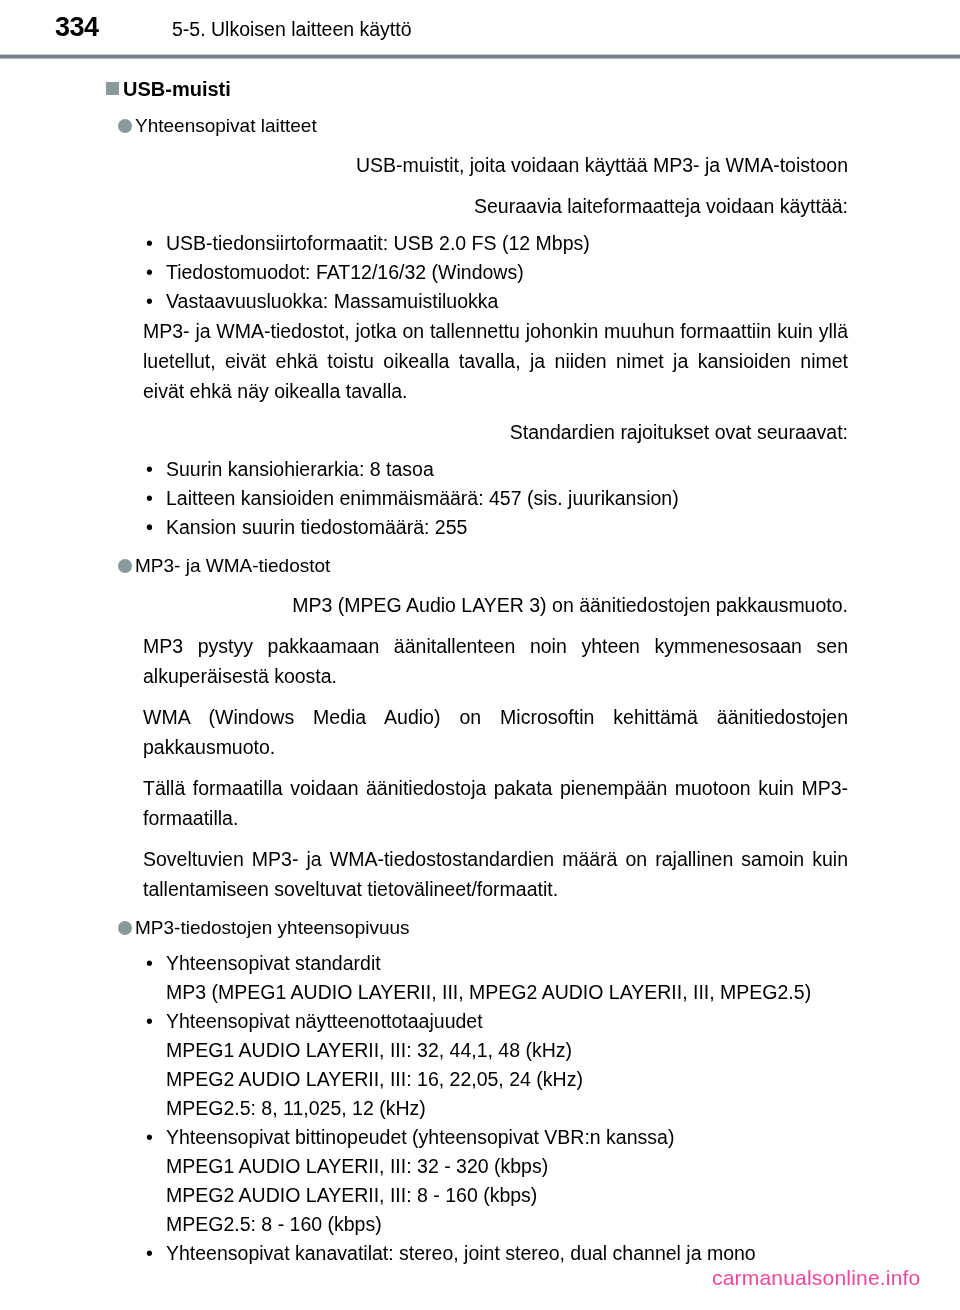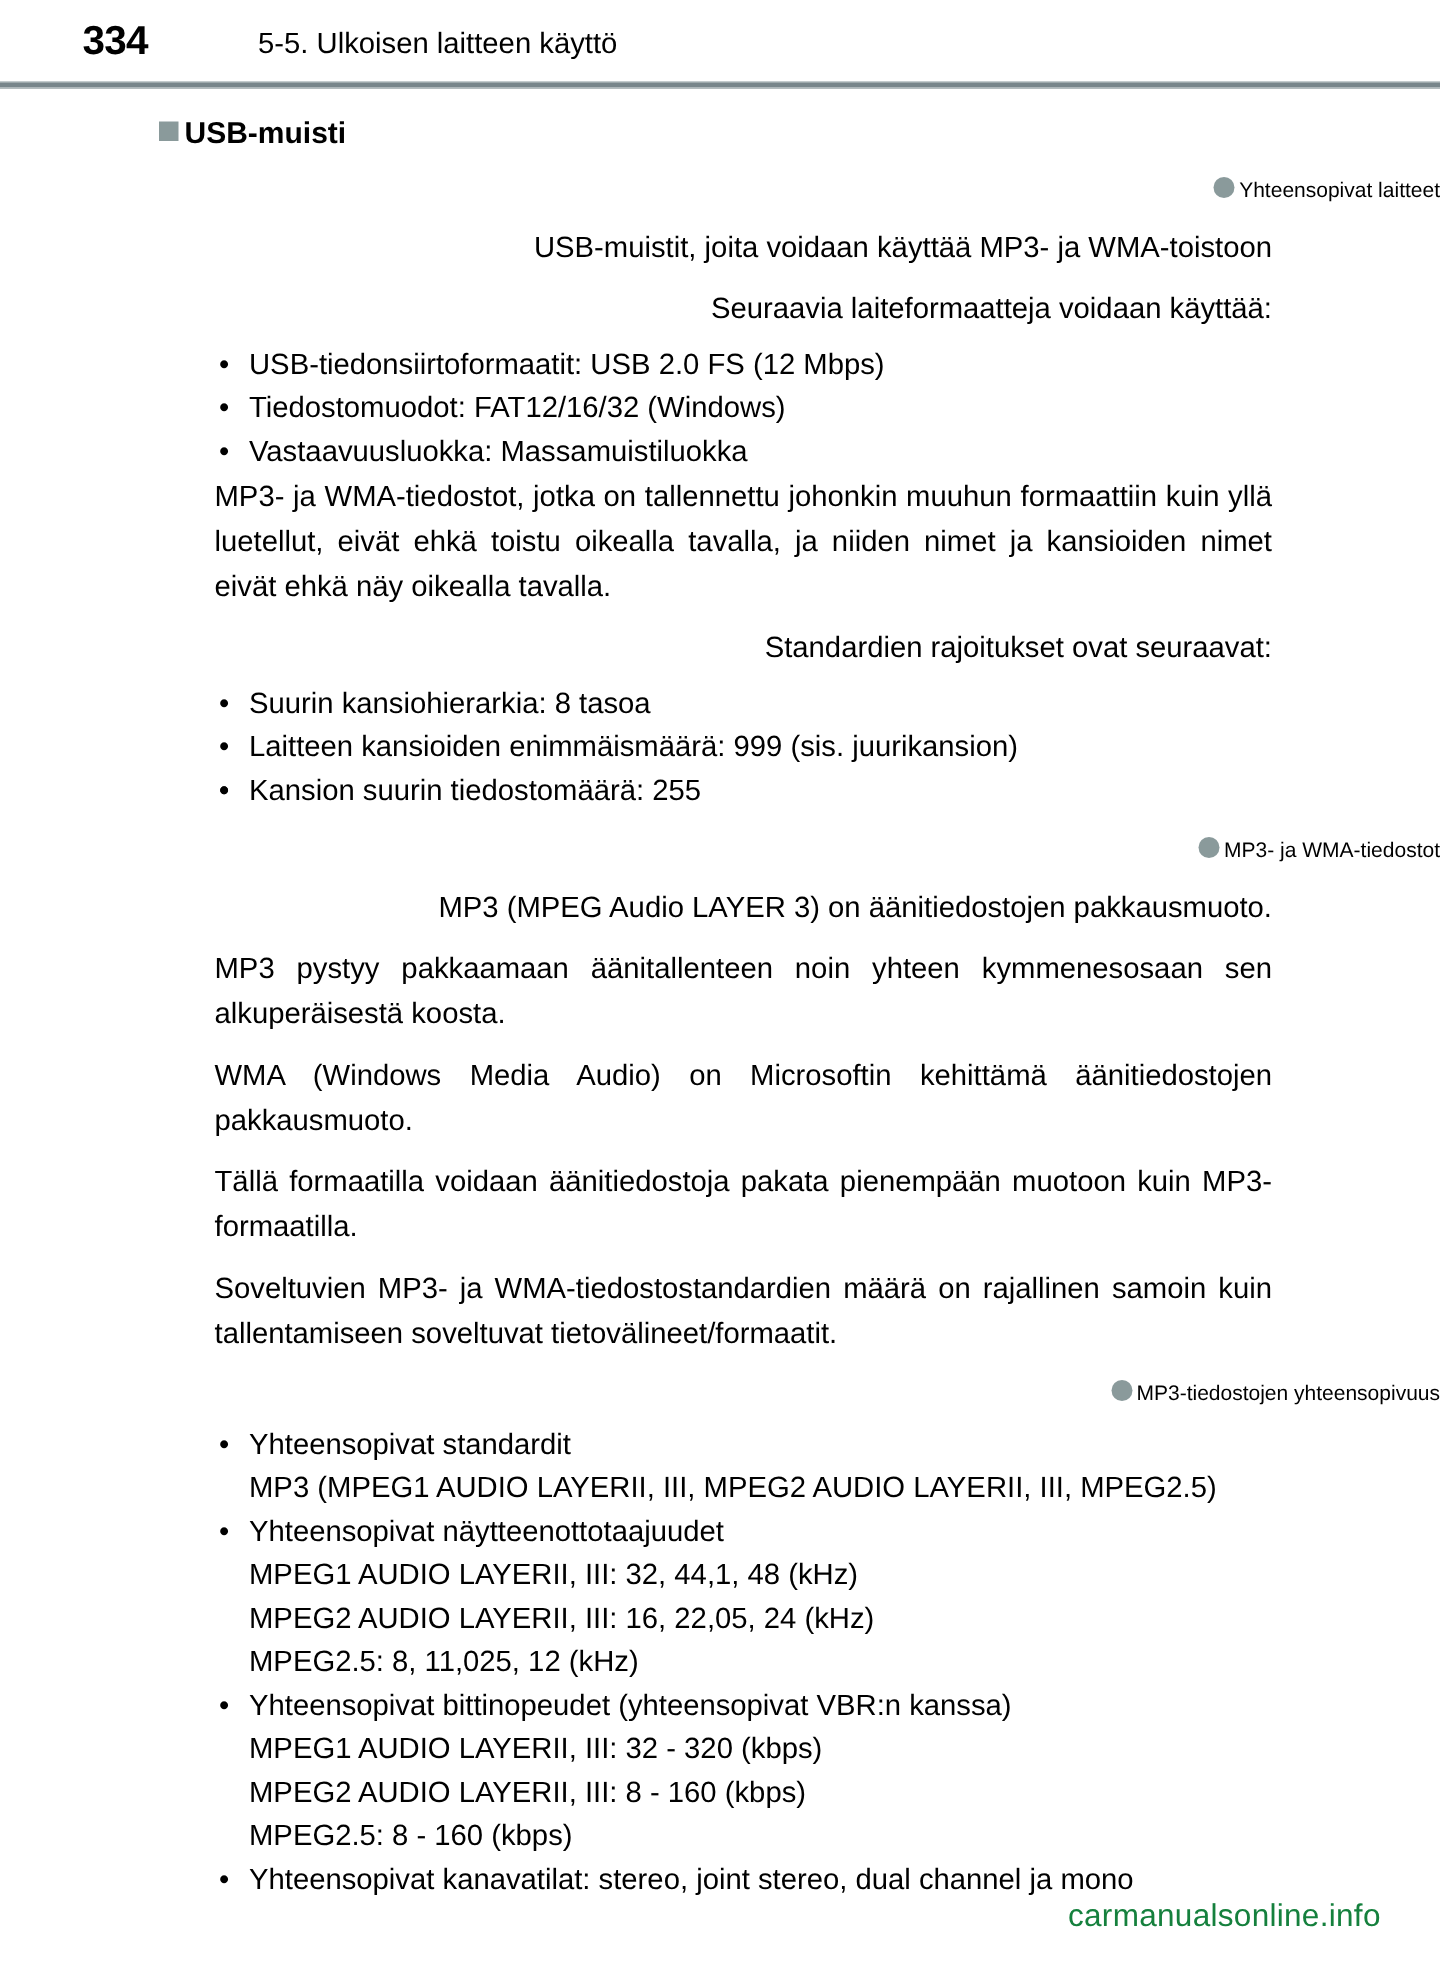--- a/index.html
+++ b/index.html
@@ -73,25 +73,24 @@
     width: 13px;
     height: 13px;
     background: #8a9a9b;
     vertical-align: 1px;
     margin-right: 4px;
   }
 
   .subsection {
     position: relative;
     margin-left: 118px;
-    font-size: 14px;
+    font-size: 19px;
     line-height: 26px;
     margin-top: 11px;
     margin-bottom: 2px;
-    text-align: right;
   }
   .dot-bullet {
     display: inline-block;
     width: 14px;
     height: 14px;
     border-radius: 50%;
     background: #8a9a9b;
     vertical-align: -1px;
     margin-right: 3px;
   }
@@ -132,21 +131,21 @@
   .dash-item .sub {
     display: block;
     text-align: left;
   }
 
   .footer-watermark {
     position: absolute;
     left: 712px;
     top: 1266px;
     font-size: 21px;
-    color: #15803d;
+    color: #ec4899;
     font-family: "Liberation Sans", sans-serif;
     letter-spacing: 0.2px;
   }
 </style>
 </head>
 <body>
 
 <div class="page-header">
   <div class="page-number">334</div>
   <div class="header-title">5-5. Ulkoisen laitteen käyttö</div>
@@ -171,21 +170,21 @@
     <div class="dash-item"><span class="dash">•</span><span>Tiedostomuodot: FAT12/16/32 (Windows)</span></div>
     <div class="dash-item"><span class="dash">•</span><span>Vastaavuusluokka: Massamuistiluokka</span></div>
   </div>
 
   <div class="para tight" style="margin-top:0;">MP3- ja WMA-tiedostot, jotka on tallennettu johonkin muuhun formaattiin kuin yllä luetellut, eivät ehkä toistu oikealla tavalla, ja niiden nimet ja kansioiden nimet eivät ehkä näy oikealla tavalla.</div>
 
   <div class="para nojust">Standardien rajoitukset ovat seuraavat:</div>
 
   <div class="dashlist">
     <div class="dash-item"><span class="dash">•</span><span>Suurin kansiohierarkia: 8 tasoa</span></div>
-    <div class="dash-item"><span class="dash">•</span><span>Laitteen kansioiden enimmäismäärä: 999 (sis. juurikansion)</span></div>
+    <div class="dash-item"><span class="dash">•</span><span>Laitteen kansioiden enimmäismäärä: 457 (sis. juurikansion)</span></div>
     <div class="dash-item"><span class="dash">•</span></div>
     <div class="dash-item"><span class="dash">•</span><span>Kansion suurin tiedostomäärä: 255</span></div>
   </div>
 
   <div class="subsection">
     <span class="dot-bullet"></span><span>MP3- ja WMA-tiedostot</span>
   </div>
   <div class="para nojust">MP3 (MPEG Audio LAYER 3) on äänitiedostojen pakkausmuoto.</div>
   <div class="para">MP3 pystyy pakkaamaan äänitallenteen noin yhteen kymmenesosaan sen alkuperäisestä koosta.</div>
   <div class="para">WMA (Windows Media Audio) on Microsoftin kehittämä äänitiedostojen pakkausmuoto.</div>

